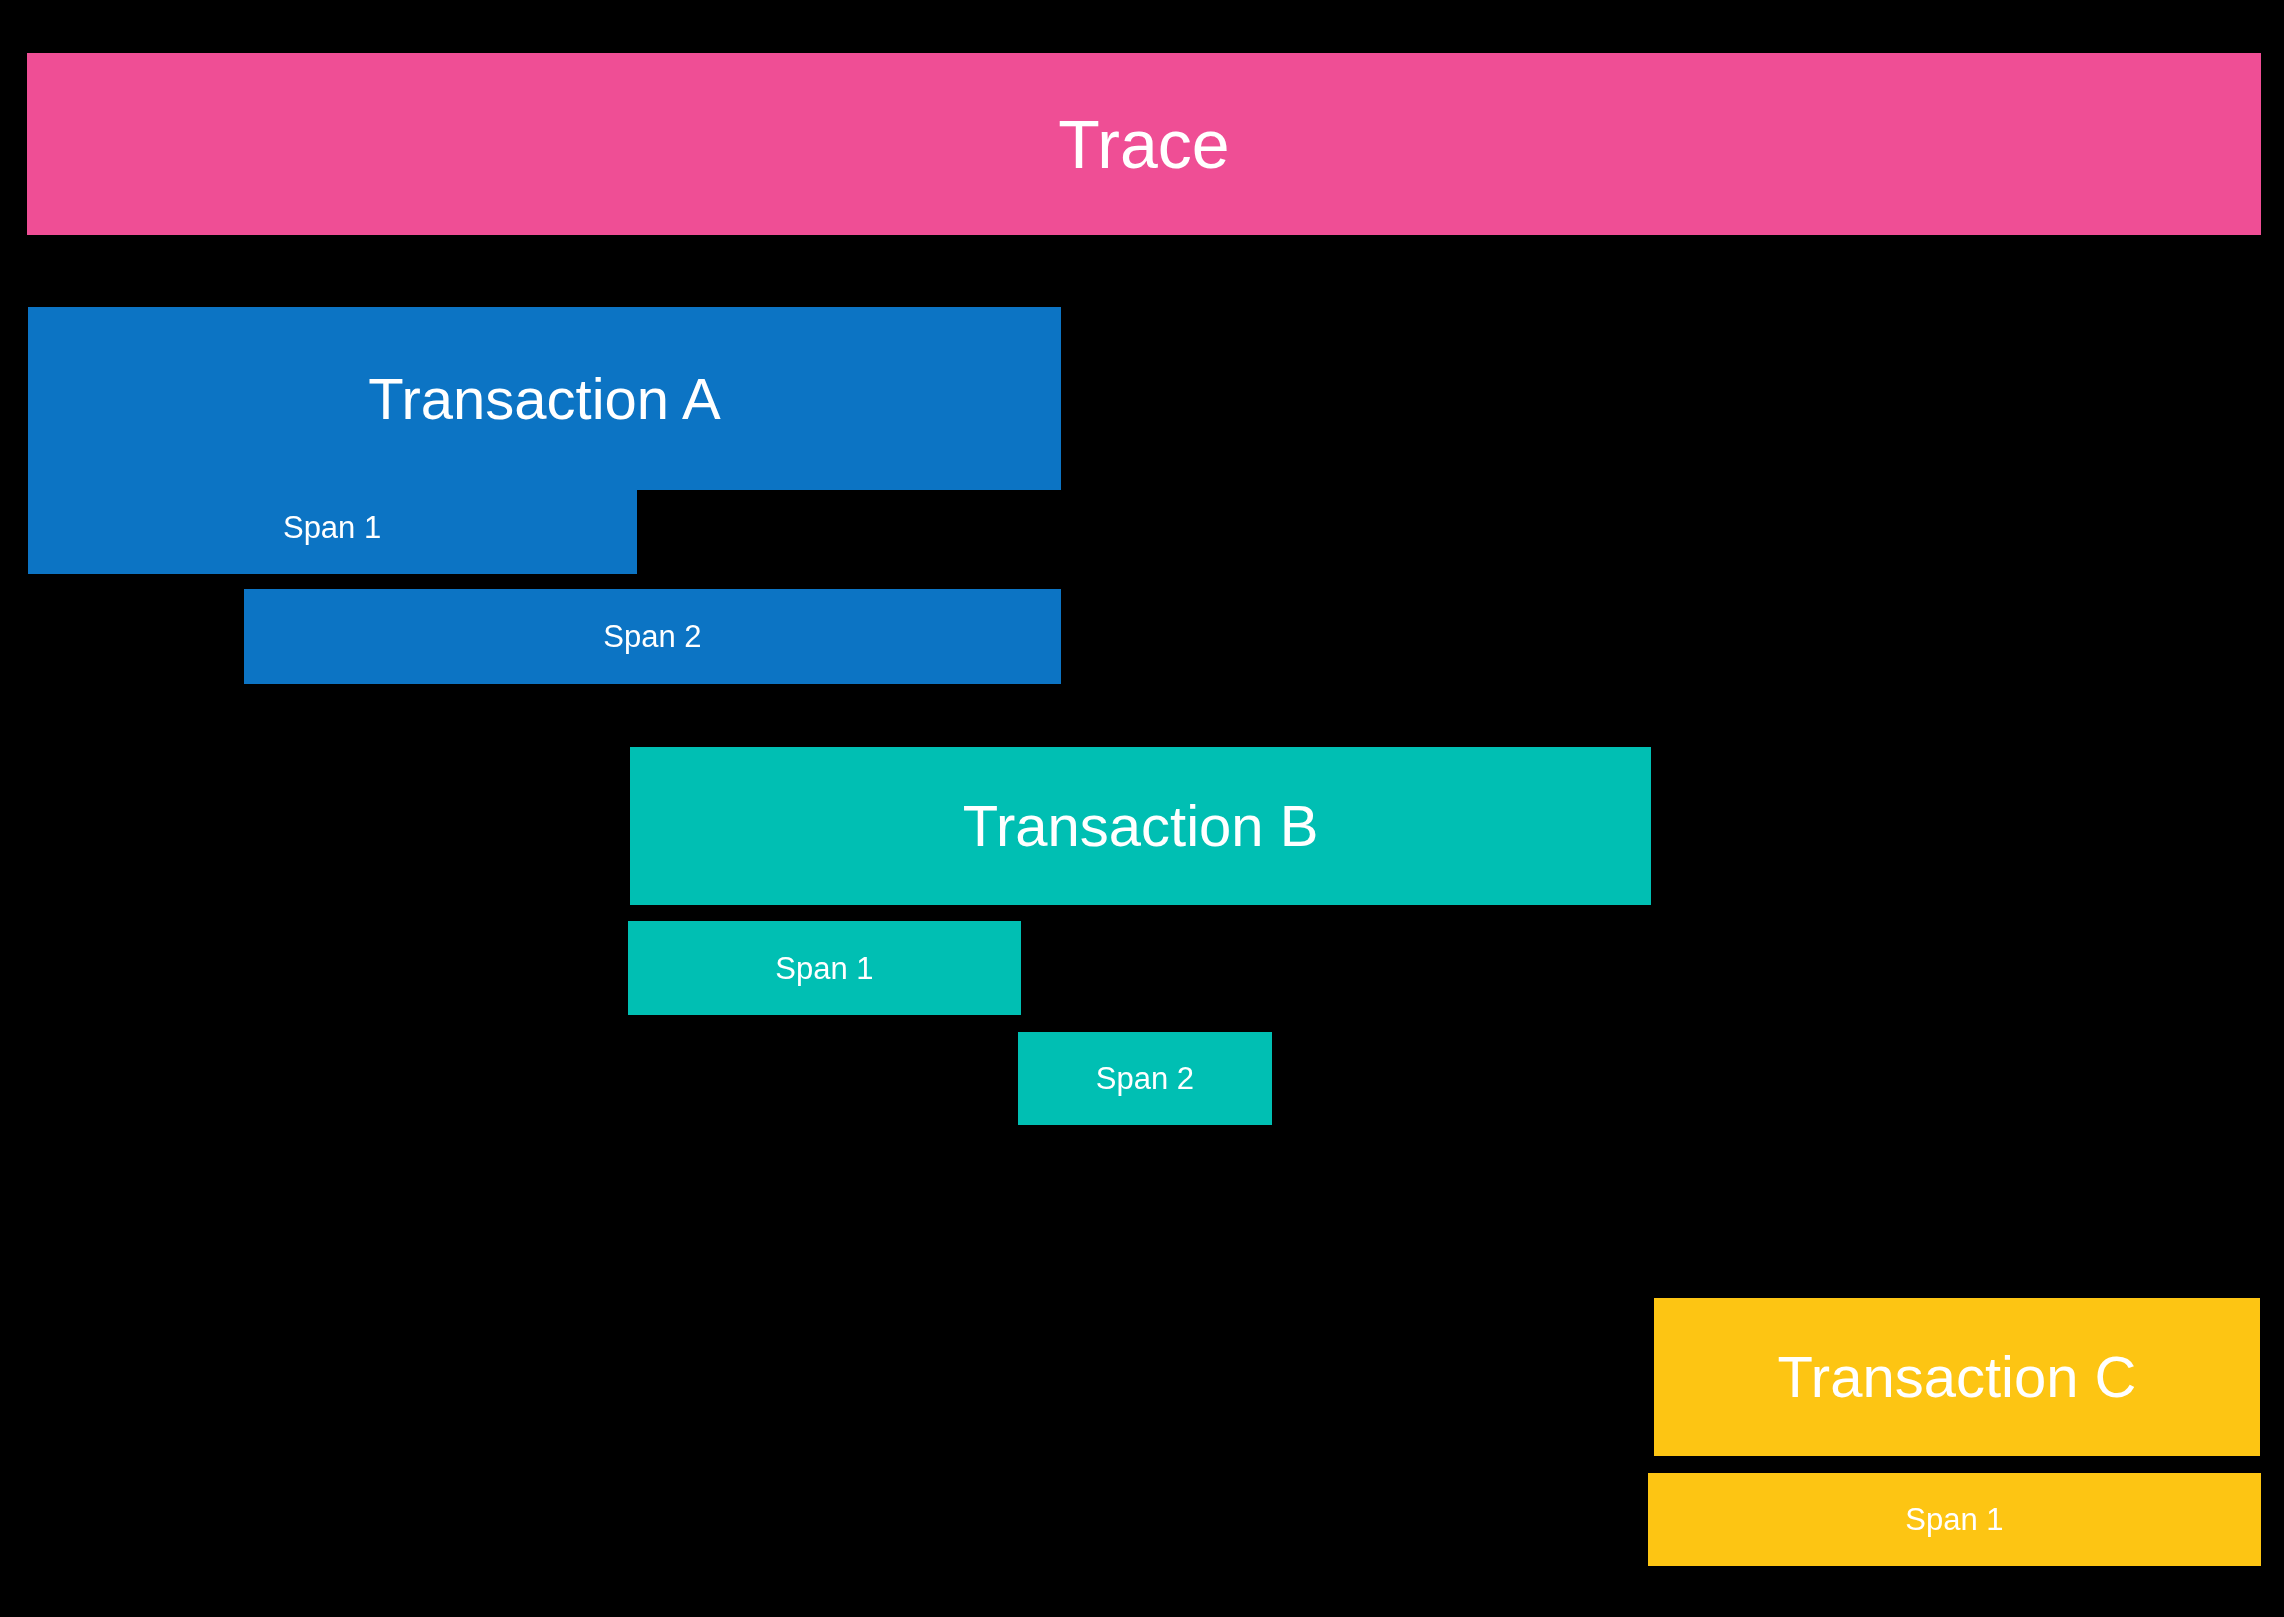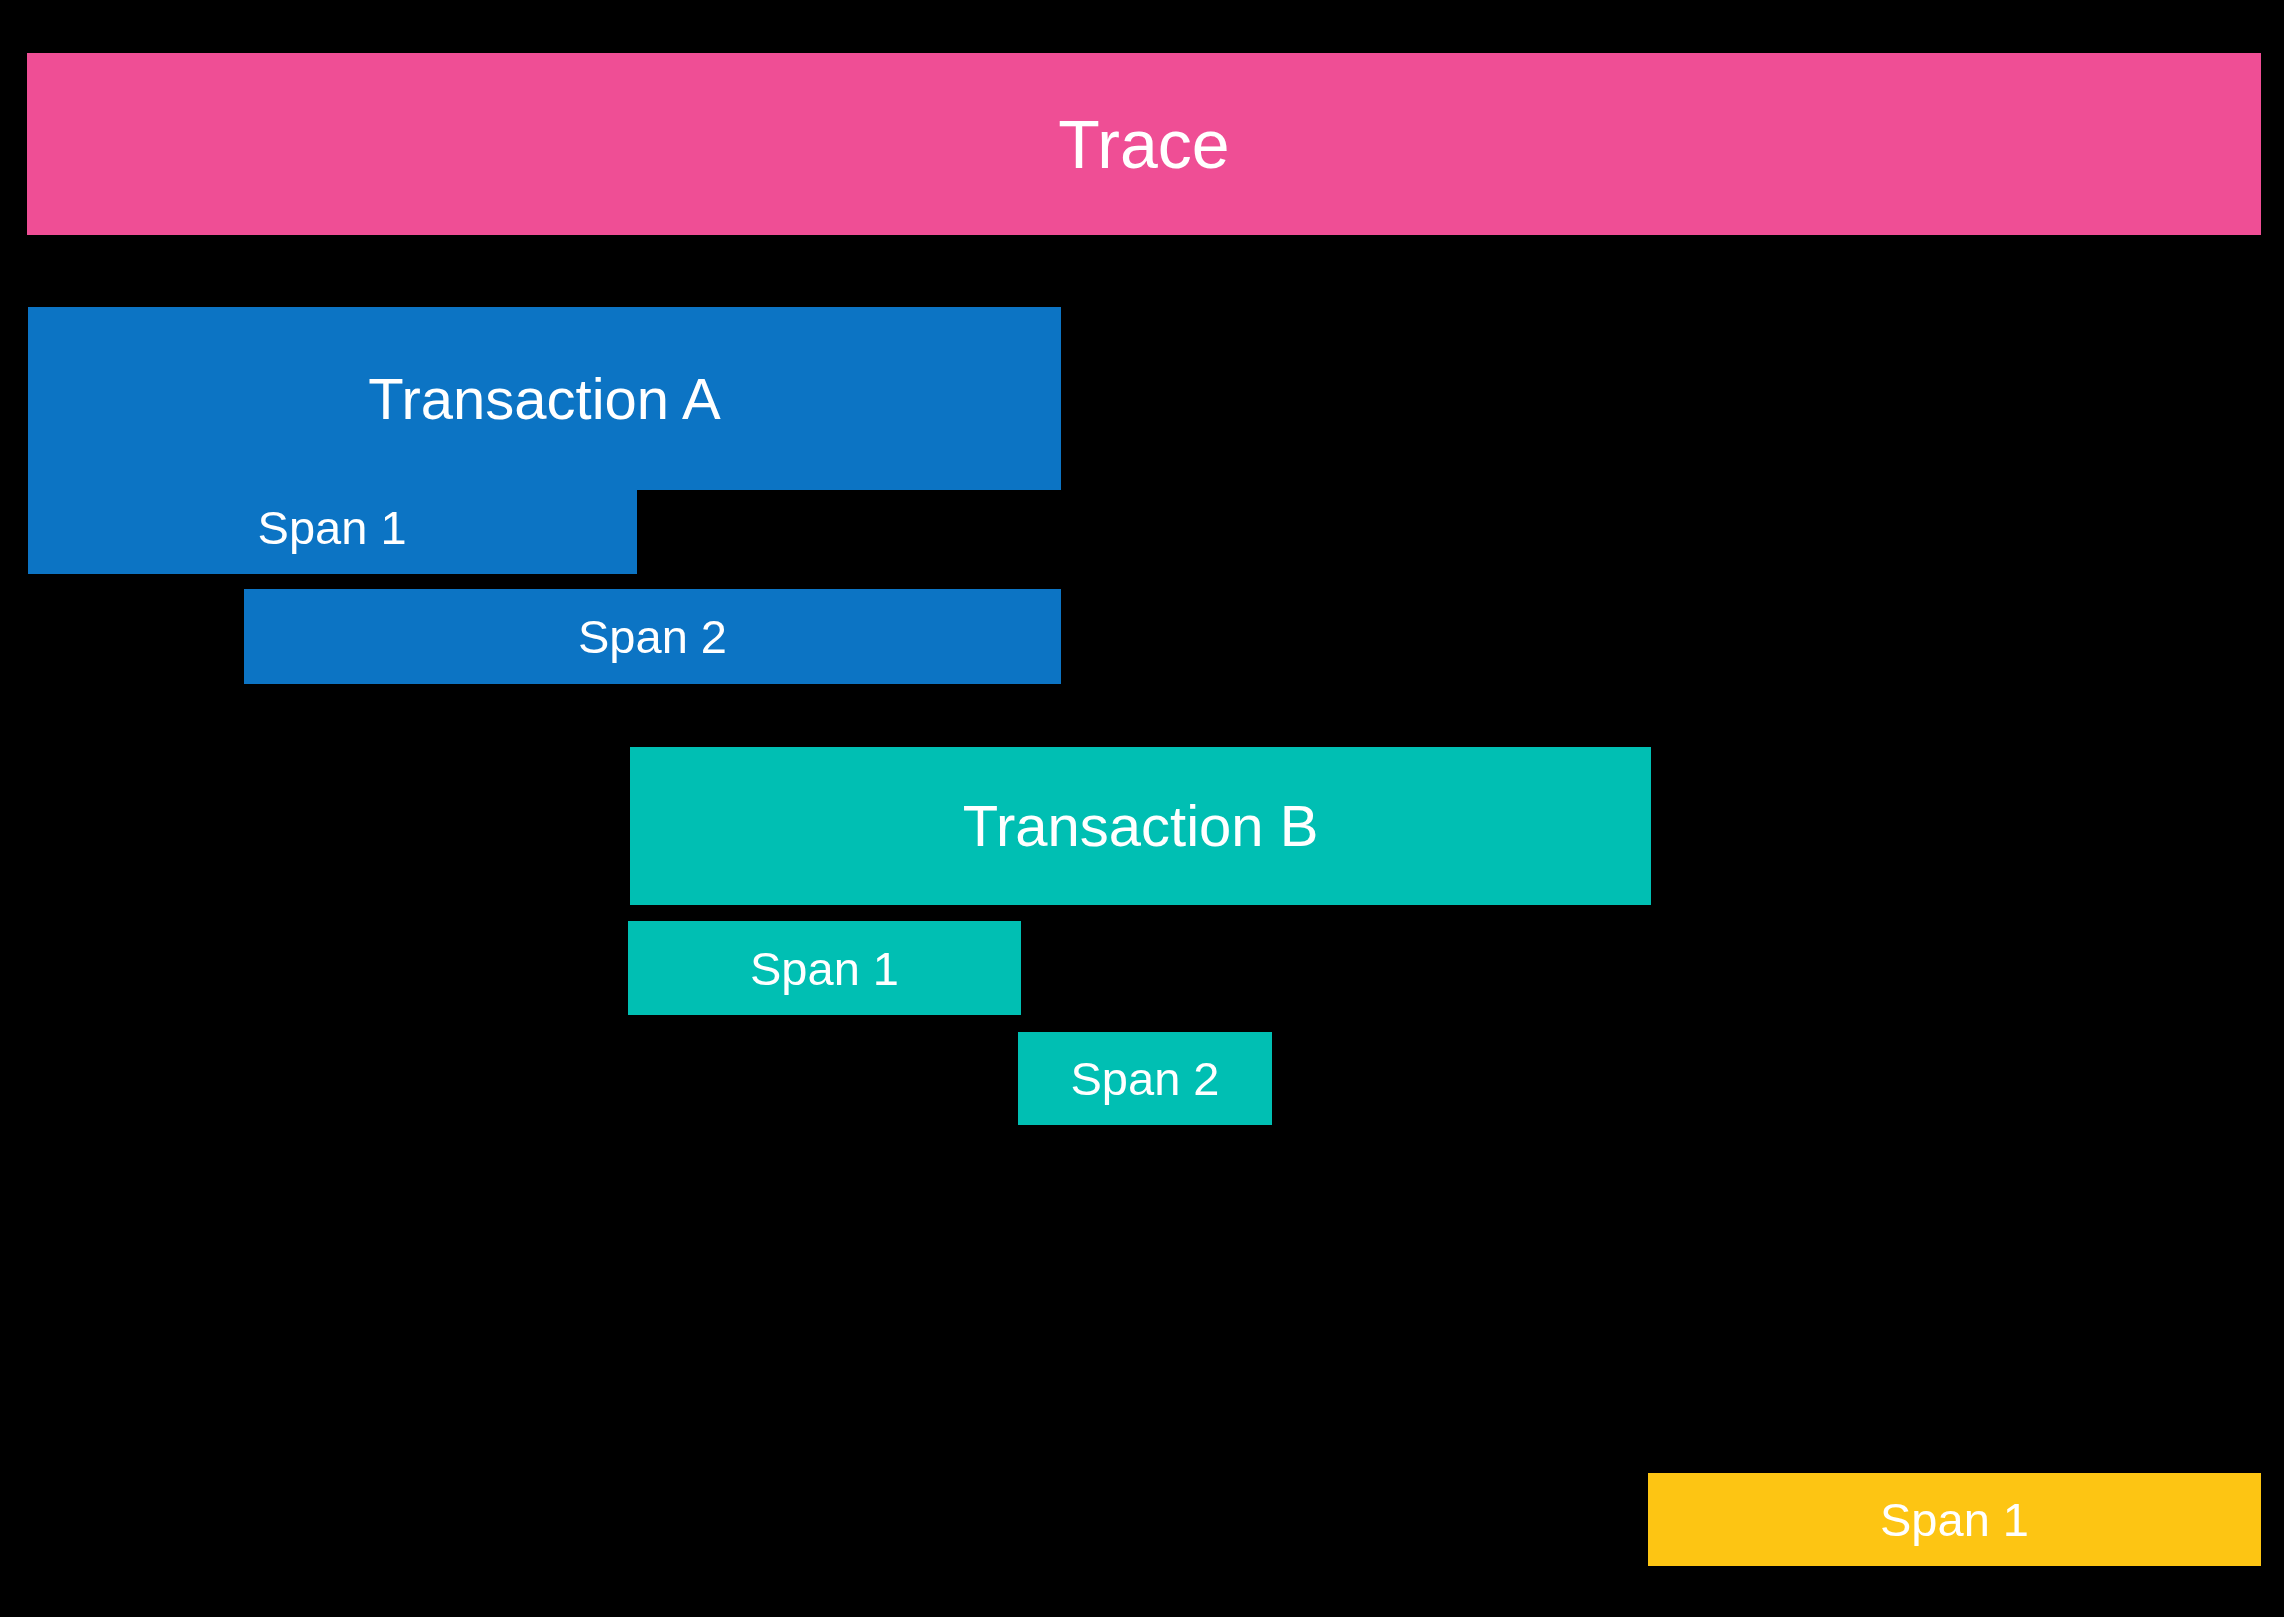--- a/index.html
+++ b/index.html
@@ -37,21 +37,21 @@
   }
   .lvl-trace {
     font-size: 68px;
     font-weight: 400;
   }
   .lvl-transaction {
     font-size: 58px;
     font-weight: 400;
   }
   .lvl-span {
-    font-size: 47px;
+    font-size: 31px;
     font-weight: 400;
   }
 </style>
 </head>
 <body>
 
 <div id="stage" style="background: rgb(0, 0, 0);">
     <div class="bar" style="left: 27px; top: 53px; width: 2234px; height: 182px; background: rgb(239, 78, 149);">
       <span class="bar-label lvl-trace">Trace</span>
     </div>
@@ -66,17 +66,20 @@
     </div>
     <div class="bar" style="left: 630px; top: 747px; width: 1021px; height: 158px; background: rgb(0, 191, 179);">
       <span class="bar-label lvl-transaction">Transaction B</span>
     </div>
     <div class="bar" style="left: 628px; top: 921px; width: 393px; height: 94px; background: rgb(0, 191, 179);">
       <span class="bar-label lvl-span">Span 1</span>
     </div>
     <div class="bar" style="left: 1018px; top: 1032px; width: 254px; height: 93px; background: rgb(0, 191, 179);">
       <span class="bar-label lvl-span">Span 2</span>
     </div>
+    <div class="bar" style="left: 1654px; top: 1298px; width: 606px; height: 158px; background: rgb(253, 197, 19);">
+      <span class="bar-label lvl-transaction">Transaction C</span>
+    </div>
     <div class="bar" style="left: 1648px; top: 1473px; width: 613px; height: 93px; background: rgb(253, 197, 19);">
       <span class="bar-label lvl-span">Span 1</span>
     </div>
   </div>
 
 
 </body></html>

